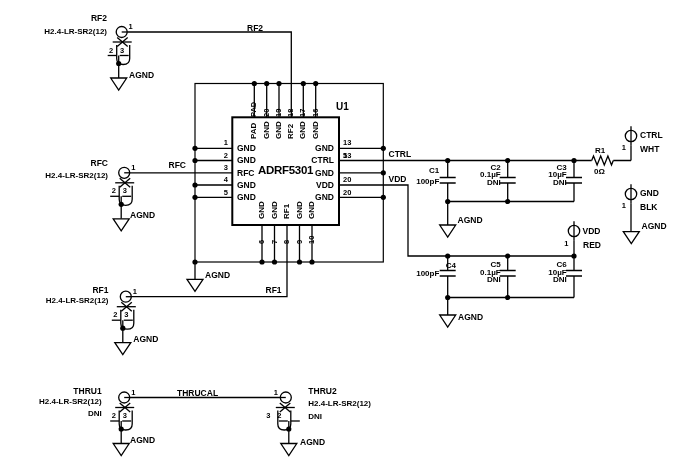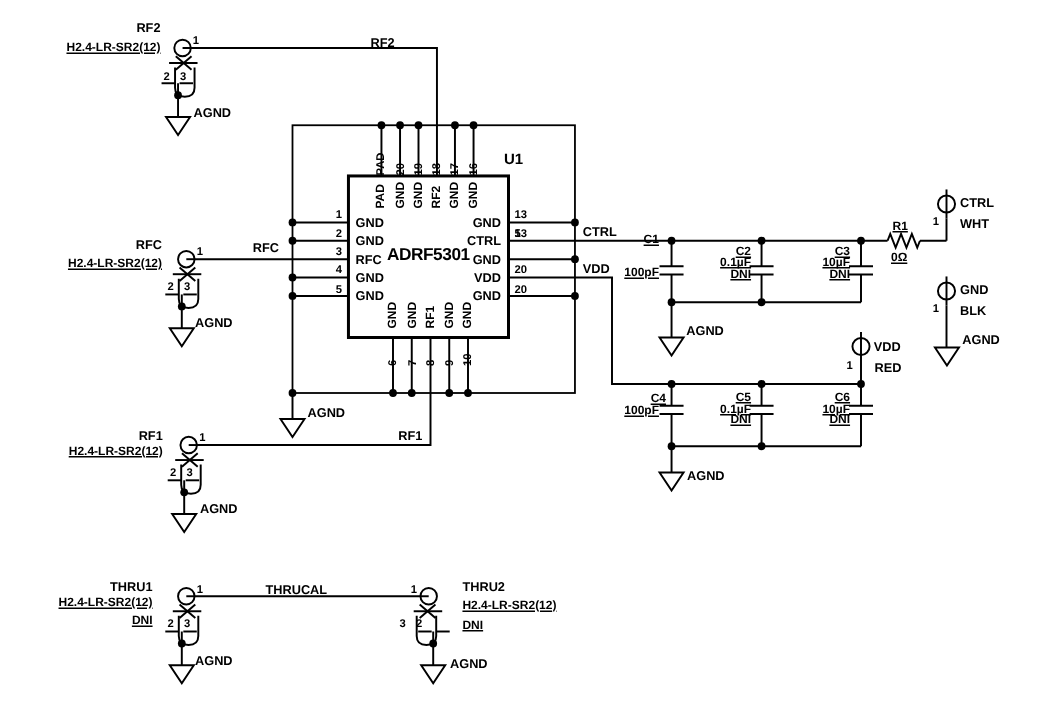--- a/index.html
+++ b/index.html
@@ -1,20 +1,20 @@
 <!DOCTYPE html>
 <html><head>
 <meta charset="utf-8">
 <style>
   html,body{margin:0;padding:0;background:#fff;}
   #canvas{position:relative;width:700px;height:474px;background:#fff;overflow:hidden;
           font-family:"Liberation Sans",sans-serif;}
   #wires{position:absolute;left:0;top:0;}
   .lbl{position:absolute;font-weight:bold;font-size:8.5px;line-height:1;color:#000;white-space:nowrap;}
-  .s8{font-size:8px;text-decoration:underline;}
+  .s8{font-size:8px;}
   .s7{font-size:7.5px;}
   .rot{transform:rotate(-90deg);transform-origin:0 100%;height:8px;line-height:8px;font-size:8px;}
   .rn{transform:rotate(-90deg);transform-origin:0 100%;height:8px;line-height:8px;font-size:7.5px;}
   .partname{font-size:11.5px;letter-spacing:-0.3px;}
   .refdes{font-size:10px;}
 </style>
 </head>
 <body>
 
 <div id="canvas">
@@ -221,30 +221,30 @@
   <span class="lbl" style="left:640px;top:144.5px">WHT</span>
   <span class="lbl s7" style="right:74px;top:144px">1</span>
   <span class="lbl" style="left:640px;top:188.5px">GND</span>
   <span class="lbl" style="left:640px;top:202.5px">BLK</span>
   <span class="lbl s7" style="right:74px;top:202px">1</span>
   <span class="lbl" style="left:641.5px;top:222px">AGND</span>
   <span class="lbl" style="left:582.5px;top:227px">VDD</span>
   <span class="lbl" style="left:583px;top:240.5px">RED</span>
   <span class="lbl s7" style="right:131.5px;top:239.5px">1</span>
 
-  <span class="lbl s8" style="right:260.7px;top:156px">C1</span>
+  <span class="lbl s8" style="right:260.7px;top:167px">C1</span>
   <span class="lbl s8" style="right:260.7px;top:177.5px">100pF</span>
   <span class="lbl s8" style="right:199.3px;top:163.5px">C2</span>
   <span class="lbl s8" style="right:199.3px;top:171.2px">0.1µF</span>
   <span class="lbl s8" style="right:199.3px;top:179px">DNI</span>
   <span class="lbl s8" style="right:133.3px;top:163.5px">C3</span>
   <span class="lbl s8" style="right:133.3px;top:171.2px">10µF</span>
   <span class="lbl s8" style="right:133.3px;top:179px">DNI</span>
   <span class="lbl" style="left:457.5px;top:215.5px">AGND</span>
-  <span class="lbl s8" style="right:256px;top:262px">C4</span>
+  <span class="lbl s8" style="right:244px;top:262px">C4</span>
   <span class="lbl s8" style="right:260.7px;top:270px">100pF</span>
   <span class="lbl s8" style="right:199.3px;top:260.8px">C5</span>
   <span class="lbl s8" style="right:199.3px;top:268.6px">0.1µF</span>
   <span class="lbl s8" style="right:199.3px;top:276.4px">DNI</span>
   <span class="lbl s8" style="right:133.3px;top:260.8px">C6</span>
   <span class="lbl s8" style="right:133.3px;top:268.6px">10µF</span>
   <span class="lbl s8" style="right:133.3px;top:276.4px">DNI</span>
   <span class="lbl" style="left:458px;top:312.5px">AGND</span>
 
   <span class="lbl s8" style="left:595px;top:146.5px">R1</span>

